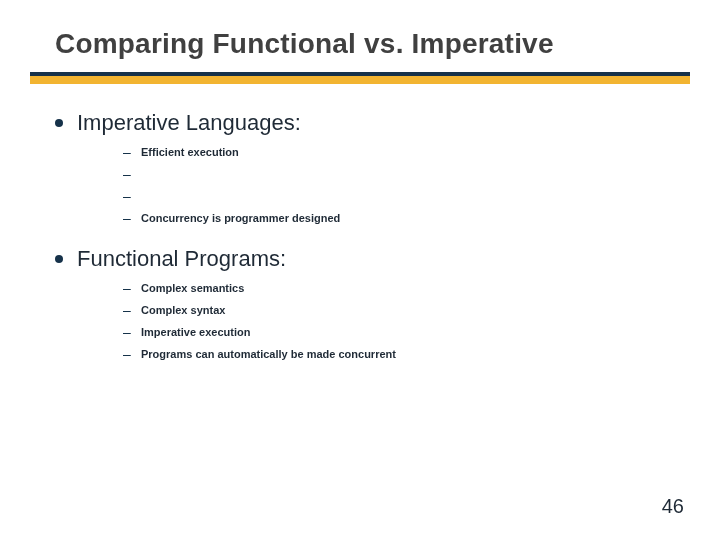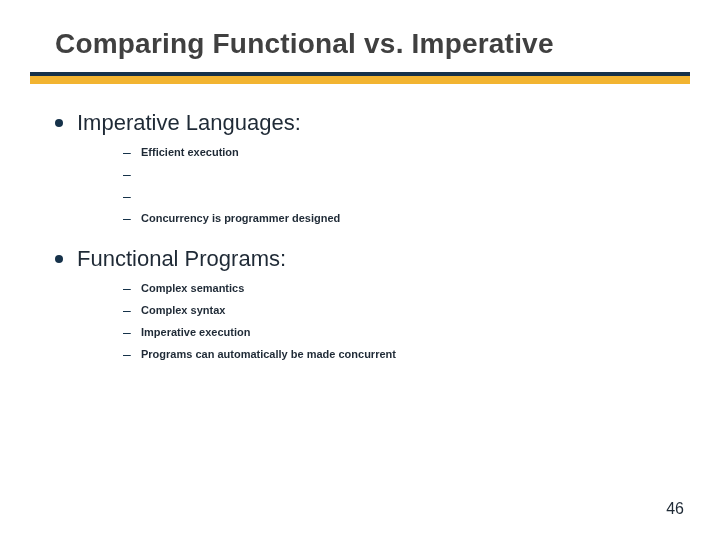--- a/index.html
+++ b/index.html
@@ -86,21 +86,21 @@
   .l2 .txt {
     font-size: 11px;
     font-weight: bold;
     color: #1f2a36;
     line-height: 20px;
   }
   .pagenum {
     position: absolute;
     right: 36px;
     bottom: 22px;
-    font-size: 16px;
+    font-size: 20px;
     color: #1f2a36;
   }
 </style>
 </head>
 <body>
 
 <div class="slide">
 
   <div class="title">Comparing Functional vs. Imperative</div>
 

